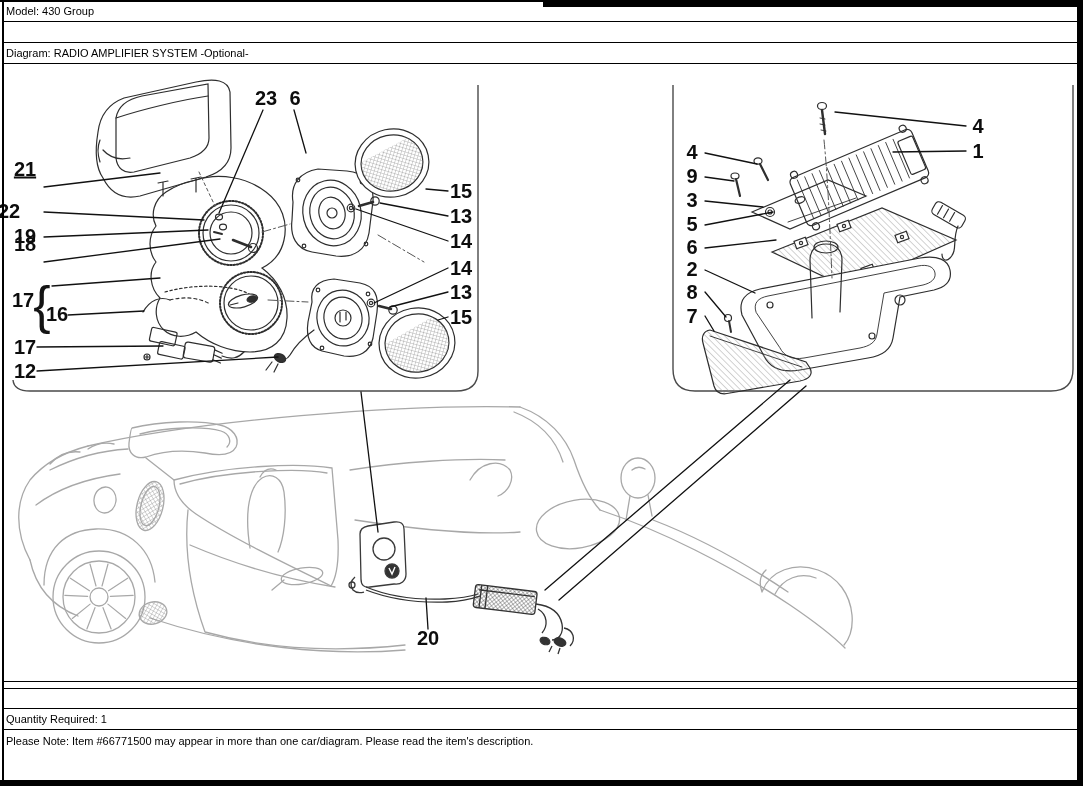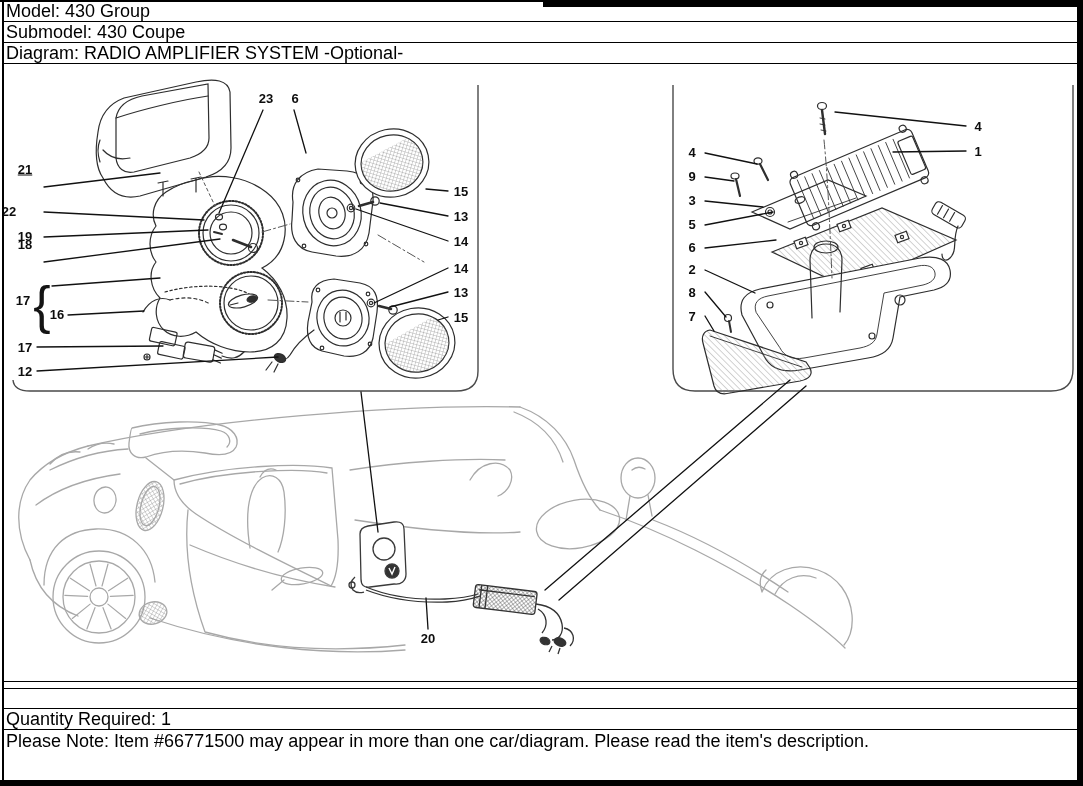--- a/index.html
+++ b/index.html
@@ -1,38 +1,37 @@
 <!DOCTYPE html>
 <html><head>
 <meta charset="utf-8">
 <style>
   html,body{margin:0;padding:0;background:#fff;}
   .page{
     position:relative;width:1083px;height:786px;background:#fff;overflow:hidden;
     font-family:"Liberation Sans",sans-serif;color:#000;
   }
   .trow{position:absolute;left:6px;right:12px;height:19px;line-height:19px;
-    font-size:18px;white-space:nowrap;overflow:hidden;}
+    font-size:11px;white-space:nowrap;overflow:hidden;}
   .hline{position:absolute;background:#000;}
   .canvas{position:absolute;left:0;top:64px;width:1083px;height:618px;}
   .canvas svg{position:absolute;left:0;top:0;}
   .callout{
     position:absolute;transform:translate(-50%,-50%);
-    font-family:"Liberation Sans",sans-serif;font-weight:700;font-size:13px;color:#0d0d0d;
+    font-family:"Liberation Sans",sans-serif;font-weight:700;font-size:20px;color:#0d0d0d;
     white-space:nowrap;user-select:none;
   }
   .callout.brace{font-weight:400;font-size:52px;color:#141414;line-height:1;}
 </style>
 </head>
 <body>
 
 <div class="page">
 
   <div class="trow" style="top:2px"><span>Model:</span> <span>430 Group</span></div>
-  <div class="trow" style="top:23px"><span>Submodel:</span> <span>430 Coupe</span></div>
   <div class="trow" style="top:44px"><span>Diagram:</span> <span>RADIO AMPLIFIER SYSTEM -Optional-</span></div>
 
   <div class="canvas">
     <svg width="1083" height="618" viewBox="0 64 1083 618">
       <defs>
         <pattern id="mesh" width="3.4" height="3.4" patternUnits="userSpaceOnUse" patternTransform="rotate(45)">
           <path d="M0,0H3.4M0,0V3.4" stroke="#8d8d8d" stroke-width="0.7" fill="none"></path>
         </pattern>
         <pattern id="meshDark" width="3" height="3" patternUnits="userSpaceOnUse" patternTransform="rotate(45)">
           <path d="M0,0H3M0,0V3" stroke="#4a4a4a" stroke-width="0.8" fill="none"></path>

